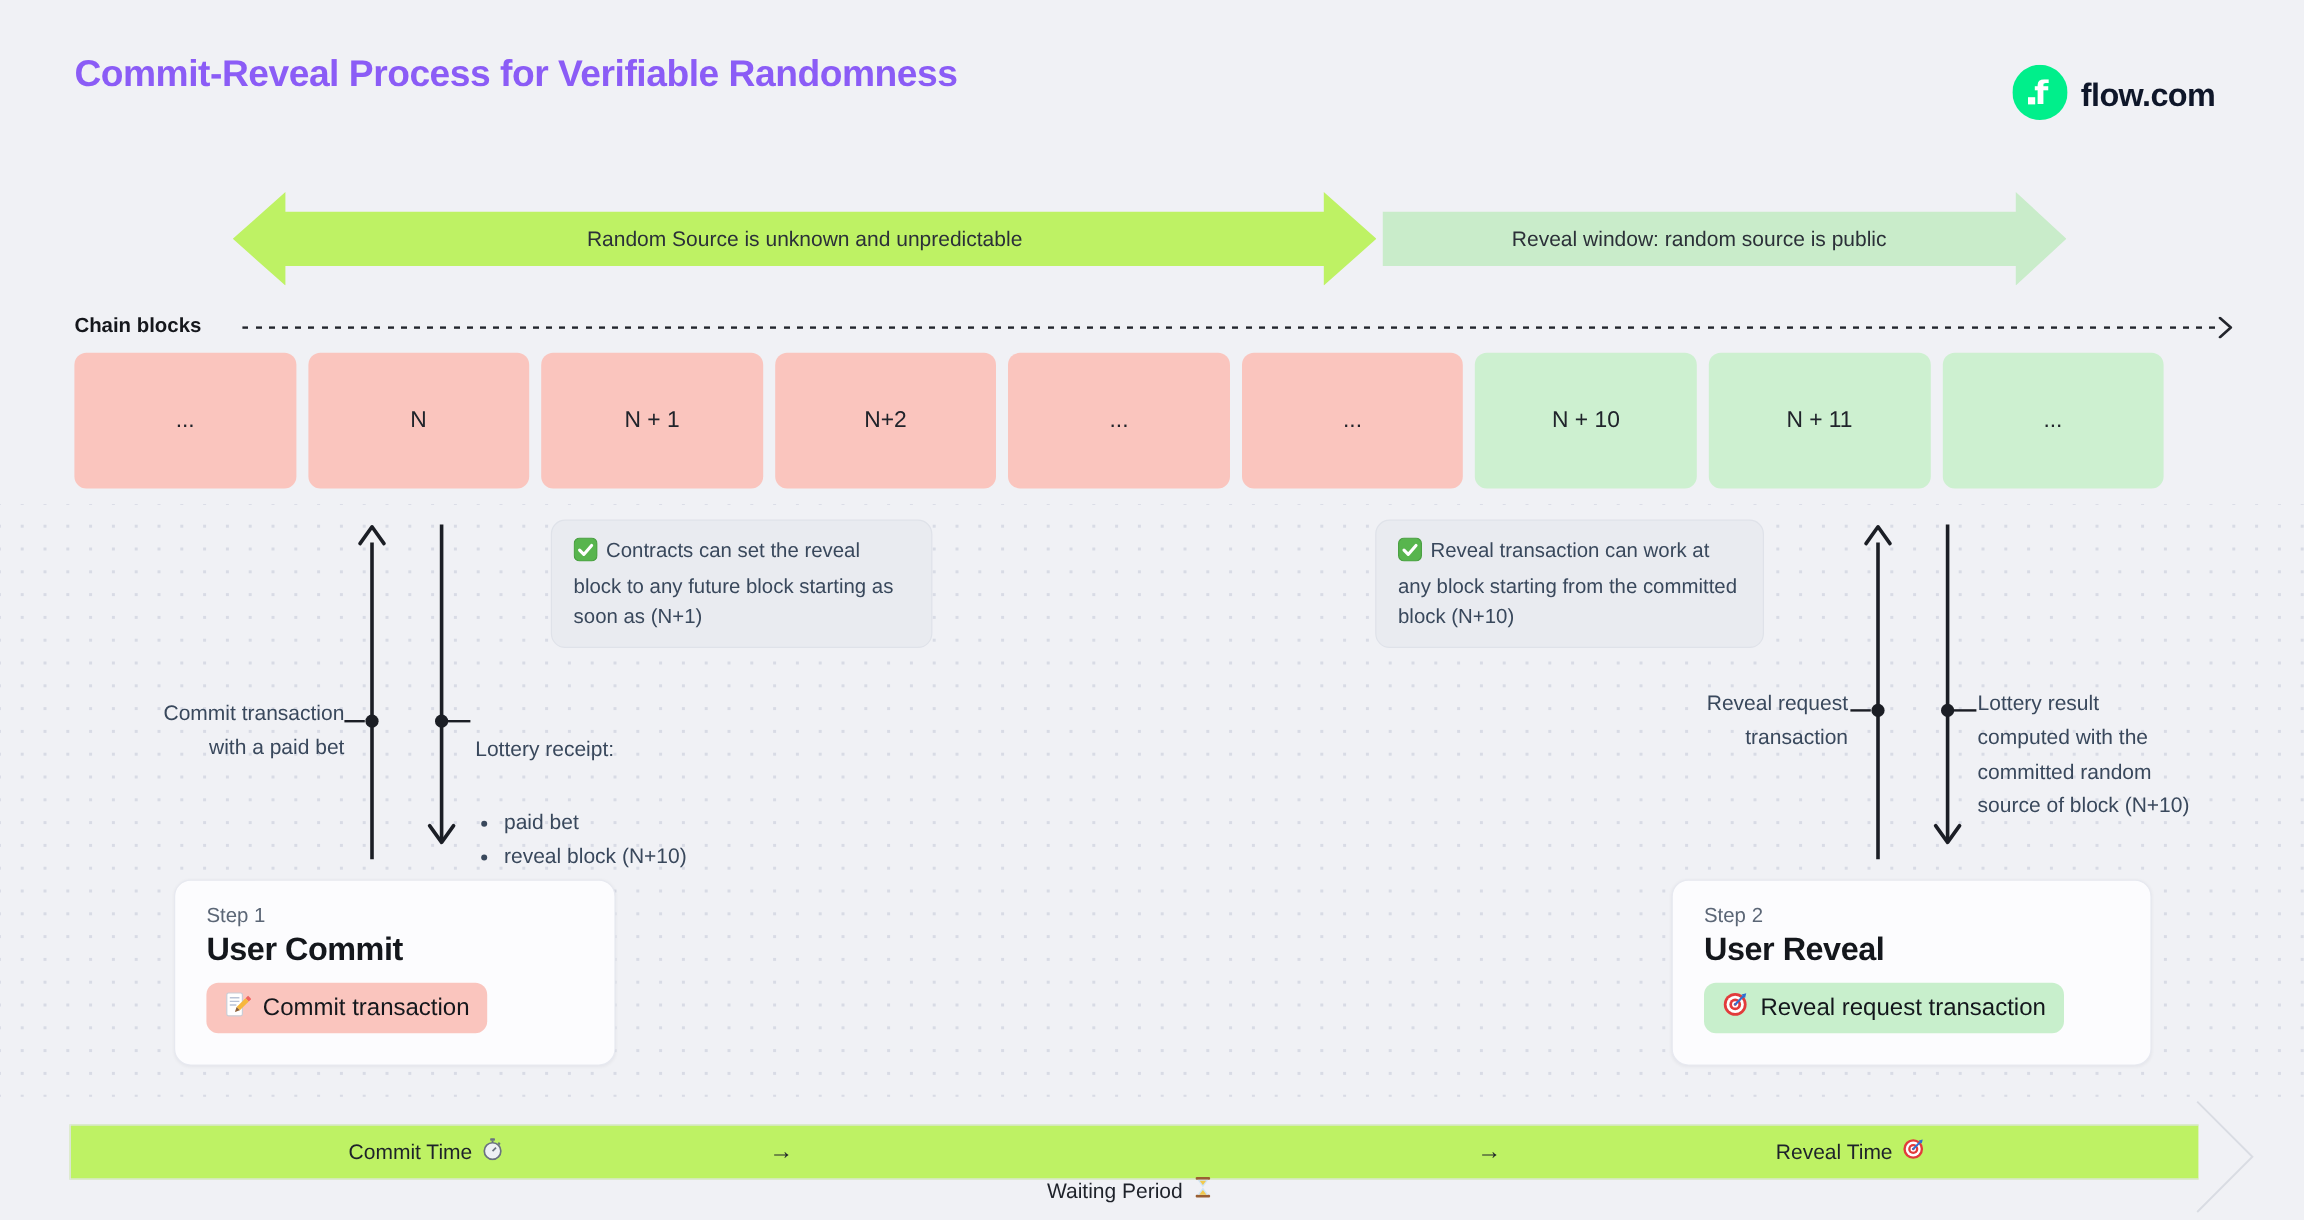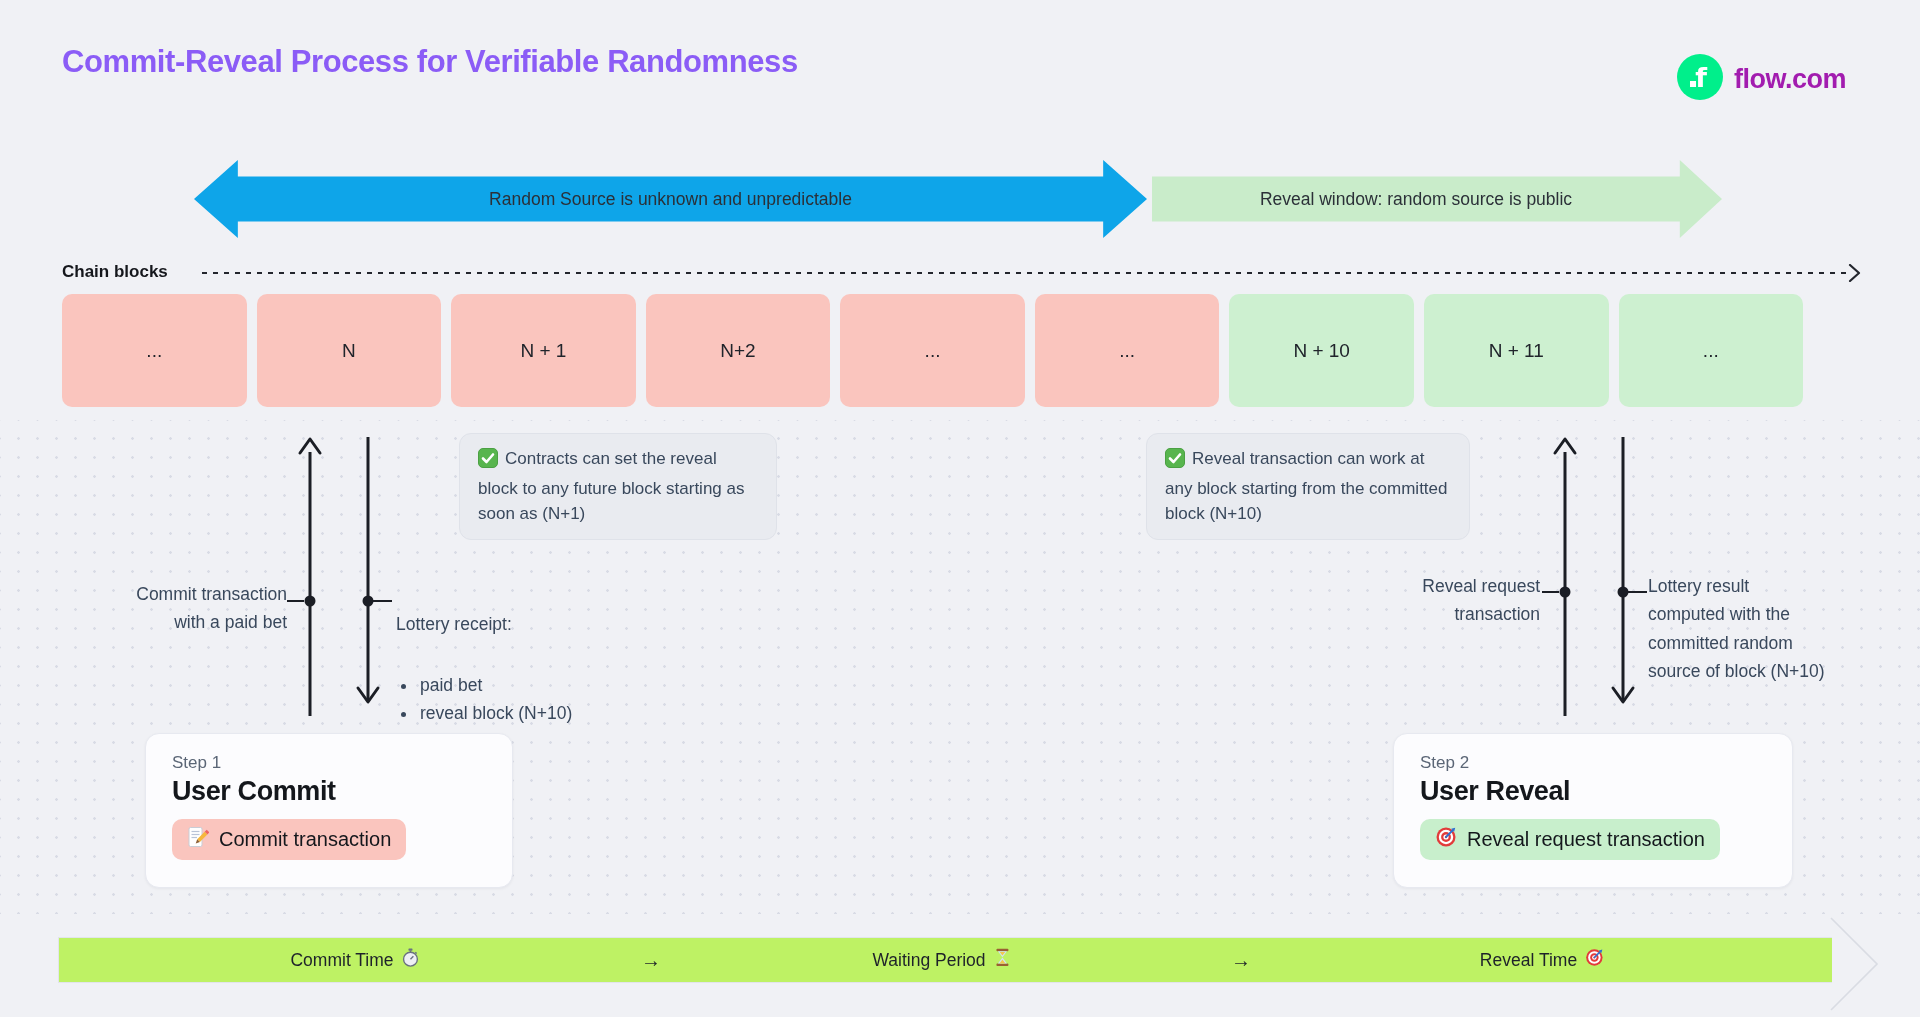--- a/index.html
+++ b/index.html
@@ -11,28 +11,28 @@
   .dotgrid {
     position:absolute; left:0; right:0; top:420px; height:494px;
     background-image:radial-gradient(circle,#d8dbe5 1.3px,transparent 1.45px);
     background-size:19px 19px; background-position:9px 9px;
   }
   .page-title {
     position:absolute; left:62px; top:44px;
     font-size:31px; font-weight:700; letter-spacing:-0.4px; color:#8b5cf6;
   }
   .brand { position:absolute; top:54px; left:1677px; display:flex; align-items:center; gap:11px; }
-  .brand-text { font-size:27px; font-weight:800; letter-spacing:-0.5px; color:#a21caf; }
+  .brand-text { font-size:27px; font-weight:800; letter-spacing:-0.5px; color:#0f172a; }
 
   .banner {
     position:absolute; top:160px; height:78px; display:flex; align-items:center;
     justify-content:center; font-size:17.5px; color:#2b3038; box-sizing:border-box;
   }
   .banner.commit {
-    left:194px; width:953px; background:#0ea5e9;
+    left:194px; width:953px; background:#bef264;
     clip-path:polygon(0 50%,4.6% 0,4.6% 21%,95.4% 21%,95.4% 0,100% 50%,95.4% 100%,95.4% 79%,4.6% 79%,4.6% 100%);
   }
   .banner.reveal {
     left:1152px; width:570px; background:#c9ecca; padding-right:42px;
     clip-path:polygon(0 21%,92.6% 21%,92.6% 0,100% 50%,92.6% 100%,92.6% 79%,0 79%);
   }
 
   .chain-label { position:absolute; left:62px; top:262px; font-size:17px; font-weight:700; color:#15171c; }
   .chain-line {
     position:absolute; left:202px; top:272px; width:1646px; height:2px;
@@ -87,21 +87,21 @@
 
   .timeline-bar {
     position:absolute; left:58px; top:937px; width:1774px; height:46px; box-sizing:border-box;
     background:#bef264; border-top:1px solid #e2e4eb; border-bottom:1px solid #e2e4eb; border-left:1px solid #e2e4eb;
   }
   .timeline-item {
     position:absolute; top:50%; transform:translate(-50%,-50%);
     display:flex; align-items:center; gap:8px; font-size:17.5px; color:#1e222a; white-space:nowrap;
   }
   .timeline-item.sep { font-size:20px; }
-  .t0 { left:296px; } .t1 { left:592px; } .t2 { left:883px; } .t3 { left:1182px; } .t4 { left:1483px; }
+  .t0 { left:296px; } .t1 { left:592px; } .t2 { left:883px;margin-top:32px; } .t3 { left:1182px; } .t4 { left:1483px; }
   .timeline-chevron { position:absolute; left:1830px; top:917px; }
 
   .arrows-overlay { position:absolute; left:0; top:0; pointer-events:none; }
 </style>
 </head>
 <body>
 
 <div class="dotgrid"></div>
 
 <div class="page-title">Commit-Reveal Process for Verifiable Randomness</div>

